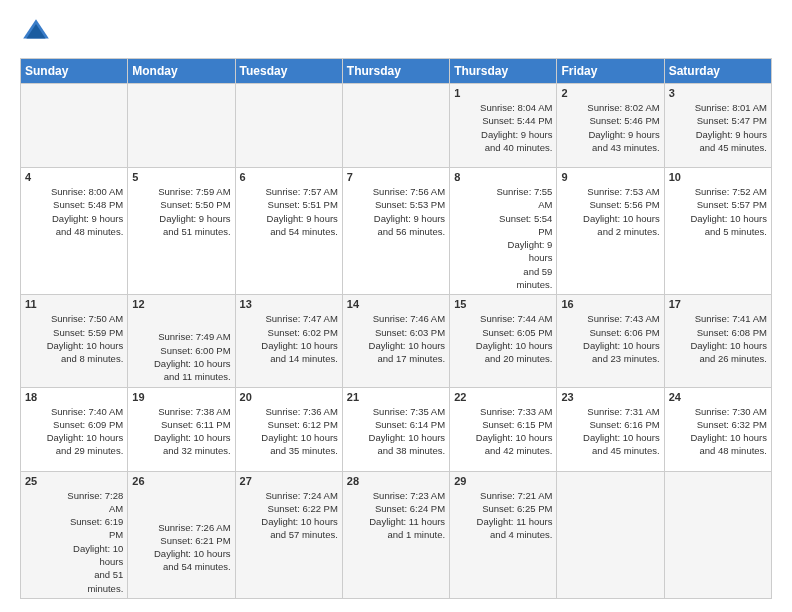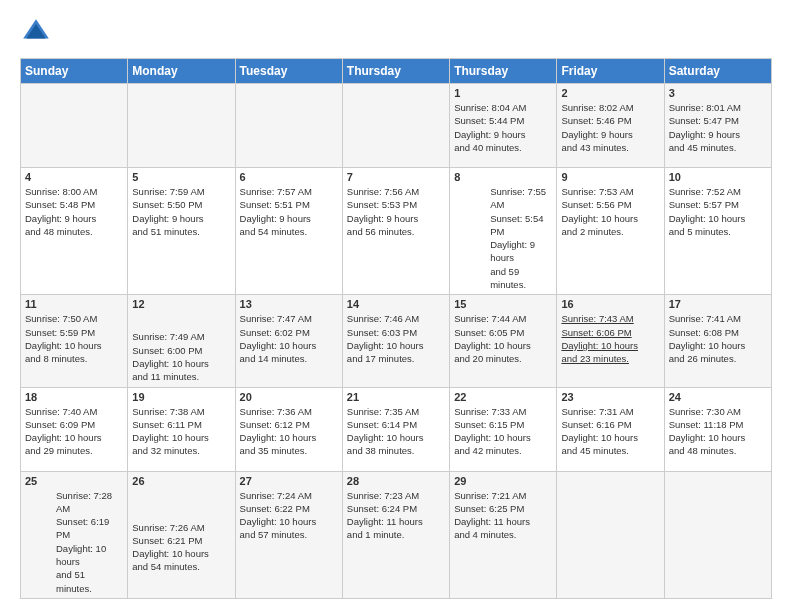--- a/index.html
+++ b/index.html
@@ -87,20 +87,21 @@
     .day-number {
       font-weight: bold;
       font-size: 11px;
       display: block;
       margin-bottom: 2px;
     }
     .day-info {
       font-size: 9.5px;
       line-height: 1.4;
       color: #333;
+      text-align: right;
     }
   </style>
 </head>
 <body>
 
 <div class="page">
   <div class="header">
     <div class="logo">
       <svg class="logo-icon" viewBox="0 0 40 40" xmlns="http://www.w3.org/2000/svg">
         <polygon points="20,4 36,28 4,28" fill="#3a7dc9"></polygon>
@@ -239,21 +240,21 @@
           </td>
           <td>
             <span class="day-number">15</span>
             <div class="day-info" style="white-space: pre-line;">Sunrise: 7:44 AM
 Sunset: 6:05 PM
 Daylight: 10 hours
 and 20 minutes.</div>
           </td>
           <td>
             <span class="day-number">16</span>
-            <div class="day-info" style="white-space: pre-line; text-decoration: underline;">Sunrise: 7:43 AM
+            <div class="day-info" style="white-space: pre-line;">Sunrise: 7:43 AM
 Sunset: 6:06 PM
 Daylight: 10 hours
 and 23 minutes.</div>
           </td>
           <td>
             <span class="day-number">17</span>
             <div class="day-info" style="white-space: pre-line;">Sunrise: 7:41 AM
 Sunset: 6:08 PM
 Daylight: 10 hours
 and 26 minutes.</div>
@@ -298,21 +299,21 @@
           <td>
             <span class="day-number">23</span>
             <div class="day-info" style="white-space: pre-line;">Sunrise: 7:31 AM
 Sunset: 6:16 PM
 Daylight: 10 hours
 and 45 minutes.</div>
           </td>
           <td>
             <span class="day-number">24</span>
             <div class="day-info" style="white-space: pre-line;">Sunrise: 7:30 AM
-Sunset: 11:18 PM
+Sunset: 6:32 PM
 Daylight: 10 hours
 and 48 minutes.</div>
           </td>
         </tr>
         <tr>
           <td>
             <span class="day-number">25</span>
             <div class="day-info" style="white-space: pre-line; margin-left: 31px;">Sunrise: 7:28 AM
 Sunset: 6:19 PM
 Daylight: 10 hours

